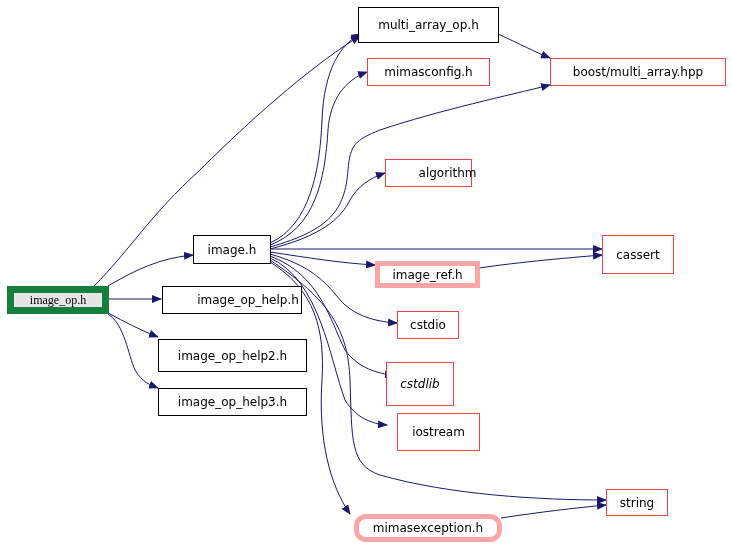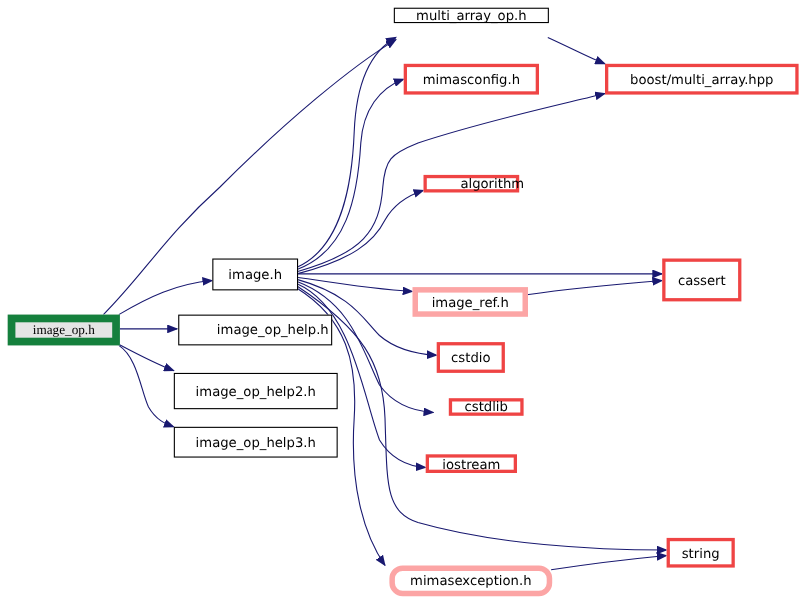--- a/index.html
+++ b/index.html
@@ -2,21 +2,21 @@
 <html><head>
 <meta charset="utf-8">
 <style>
   html, body { margin:0; padding:0; background:#ffffff; }
   body { width:732px; height:548px; position:relative; overflow:hidden;
          font-family:"DejaVu Sans", sans-serif; }
   svg.edges { position:absolute; left:0; top:0; }
   .node { position:absolute; box-sizing:border-box; display:flex; align-items:center;
           justify-content:center; font-size:12px; color:#000; background:#fff; white-space:nowrap; }
   .node.strong { border:1px solid #000; }
-  .node.light { border:3px solid #ef4444; }
+  .node.light { border:1px solid #ef4444; }
   .node.red { border:5px solid #fca5a5; }
   .node.root { border:7px solid #15803d; background:#e5e5e5;font-family:Liberation Serif, serif; }
 </style>
 </head>
 <body>
 
 <svg class="edges" width="732" height="548">
   <defs>
     <marker id="arr" markerWidth="10" markerHeight="8" refX="9" refY="4" orient="auto" markerUnits="userSpaceOnUse">
       <path d="M0,0 L10,4 L0,8 Z" fill="#191970"></path>
@@ -43,23 +43,23 @@
     <path d="M479,268 C520,262 565,258 602,255"></path>
     <path d="M501,518 C540,512 575,508 606,505"></path>
   </g>
 </svg>
 
 <div class="node root" style="left:7px;top:286px;width:102px;height:28px;">image_op.h</div>
 <div class="node strong" style="left:193px;top:235px;width:78px;height:29px;">image.h</div>
 <div class="node strong" style="left:162px;top:286px;width:140px;height:28px;padding-left:32px;">image_op_help.h</div>
 <div class="node strong" style="left:158px;top:339px;width:149px;height:33px;">image_op_help2.h</div>
 <div class="node strong" style="left:158px;top:388px;width:149px;height:28px;">image_op_help3.h</div>
-<div class="node strong" style="left:358px;top:7px;width:141px;height:14px;">multi_array_op.h</div>
+<div class="node strong" style="left:358px;top:7px;width:141px;height:36px;">multi_array_op.h</div>
 <div class="node light" style="left:367px;top:58px;width:123px;height:28px;">mimasconfig.h</div>
 <div class="node light" style="left:550px;top:58px;width:176px;height:28px;">boost/multi_array.hpp</div>
-<div class="node light" style="left:385px;top:159px;width:87px;height:16px;padding-left:38px;">algorithm</div>
+<div class="node light" style="left:385px;top:159px;width:87px;height:28px;padding-left:38px;">algorithm</div>
 <div class="node light" style="left:602px;top:235px;width:72px;height:39px;">cassert</div>
 <div class="node red" style="left:375px;top:261px;width:105px;height:27px;">image_ref.h</div>
 <div class="node light" style="left:397px;top:311px;width:62px;height:28px;">cstdio</div>
-<div class="node light" style="left:408px;top:362px;width:68px;height:16px;">cstdlib</div>
-<div class="node light" style="left:387px;top:413px;width:83px;height:17px;">iostream</div>
+<div class="node light" style="left:386px;top:362px;width:68px;height:44px;font-style:italic;">cstdlib</div>
+<div class="node light" style="left:397px;top:413px;width:83px;height:38px;">iostream</div>
 <div class="node light" style="left:606px;top:489px;width:62px;height:27px;">string</div>
 <div class="node red" style="left:354px;top:514px;width:148px;height:28px;border-radius:12px;">mimasexception.h</div>
 
 </body></html>

